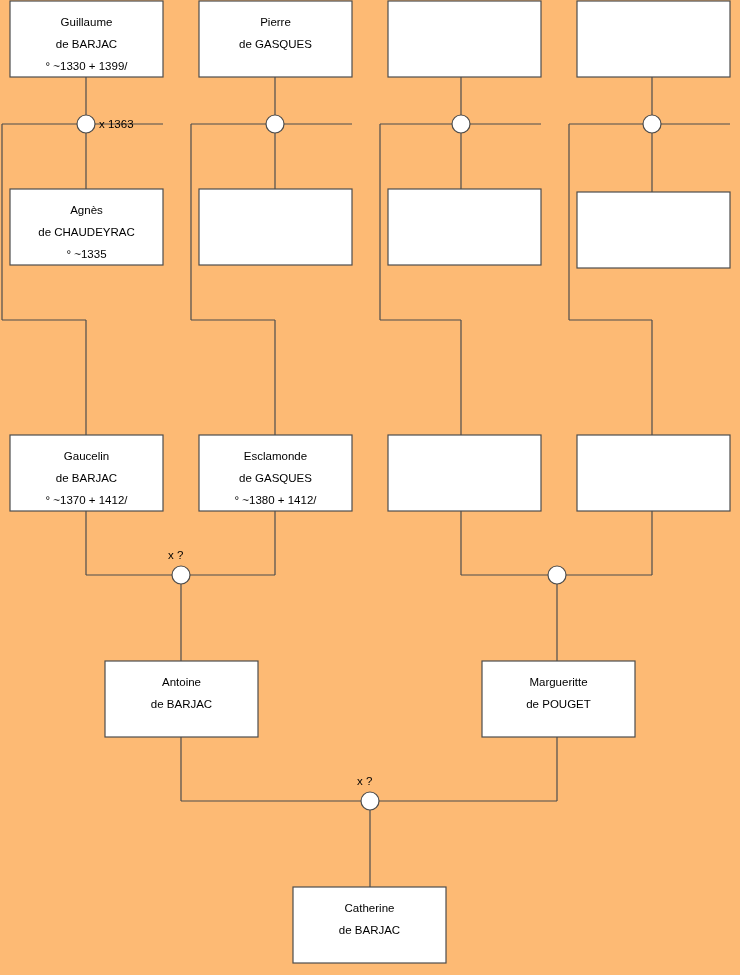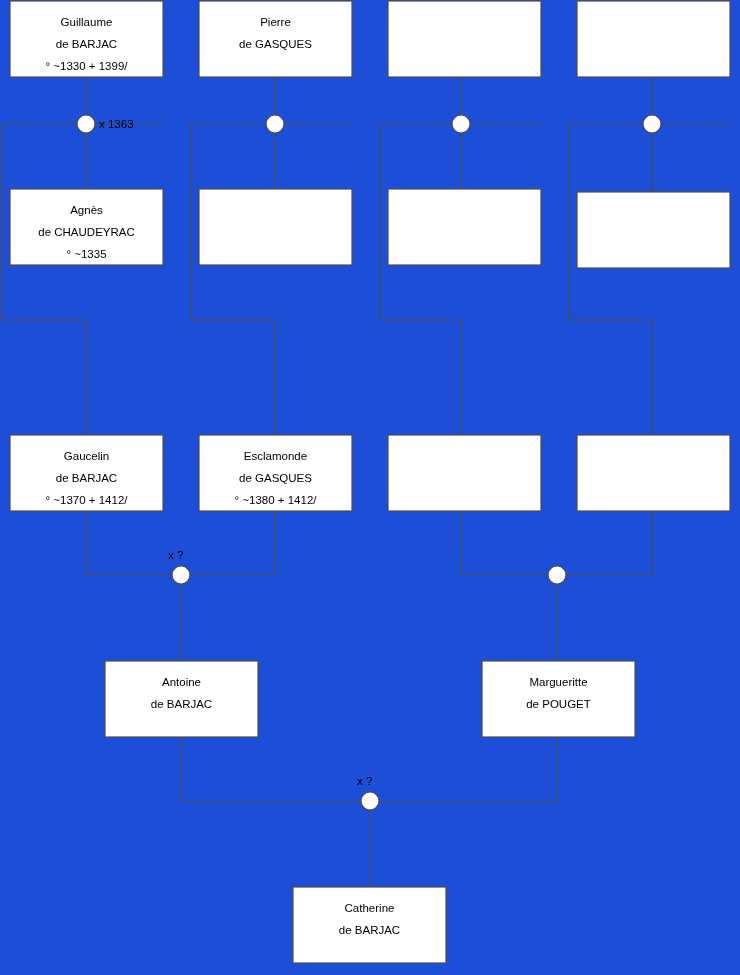--- a/index.html
+++ b/index.html
@@ -10,21 +10,21 @@
   body {
     width: 740px;
     height: 975px;
     font-family: "Liberation Sans", sans-serif;
     overflow: hidden;
   }
   #chart-root {
     position: relative;
     width: 740px;
     height: 975px;
-    background: #1d4ed8;
+    background: #fdba74;
   }
   svg#tree-svg {
     position: absolute;
     top: 0;
     left: 0;
     width: 740px;
     height: 975px;
     display: block;
   }
   .node-box {

